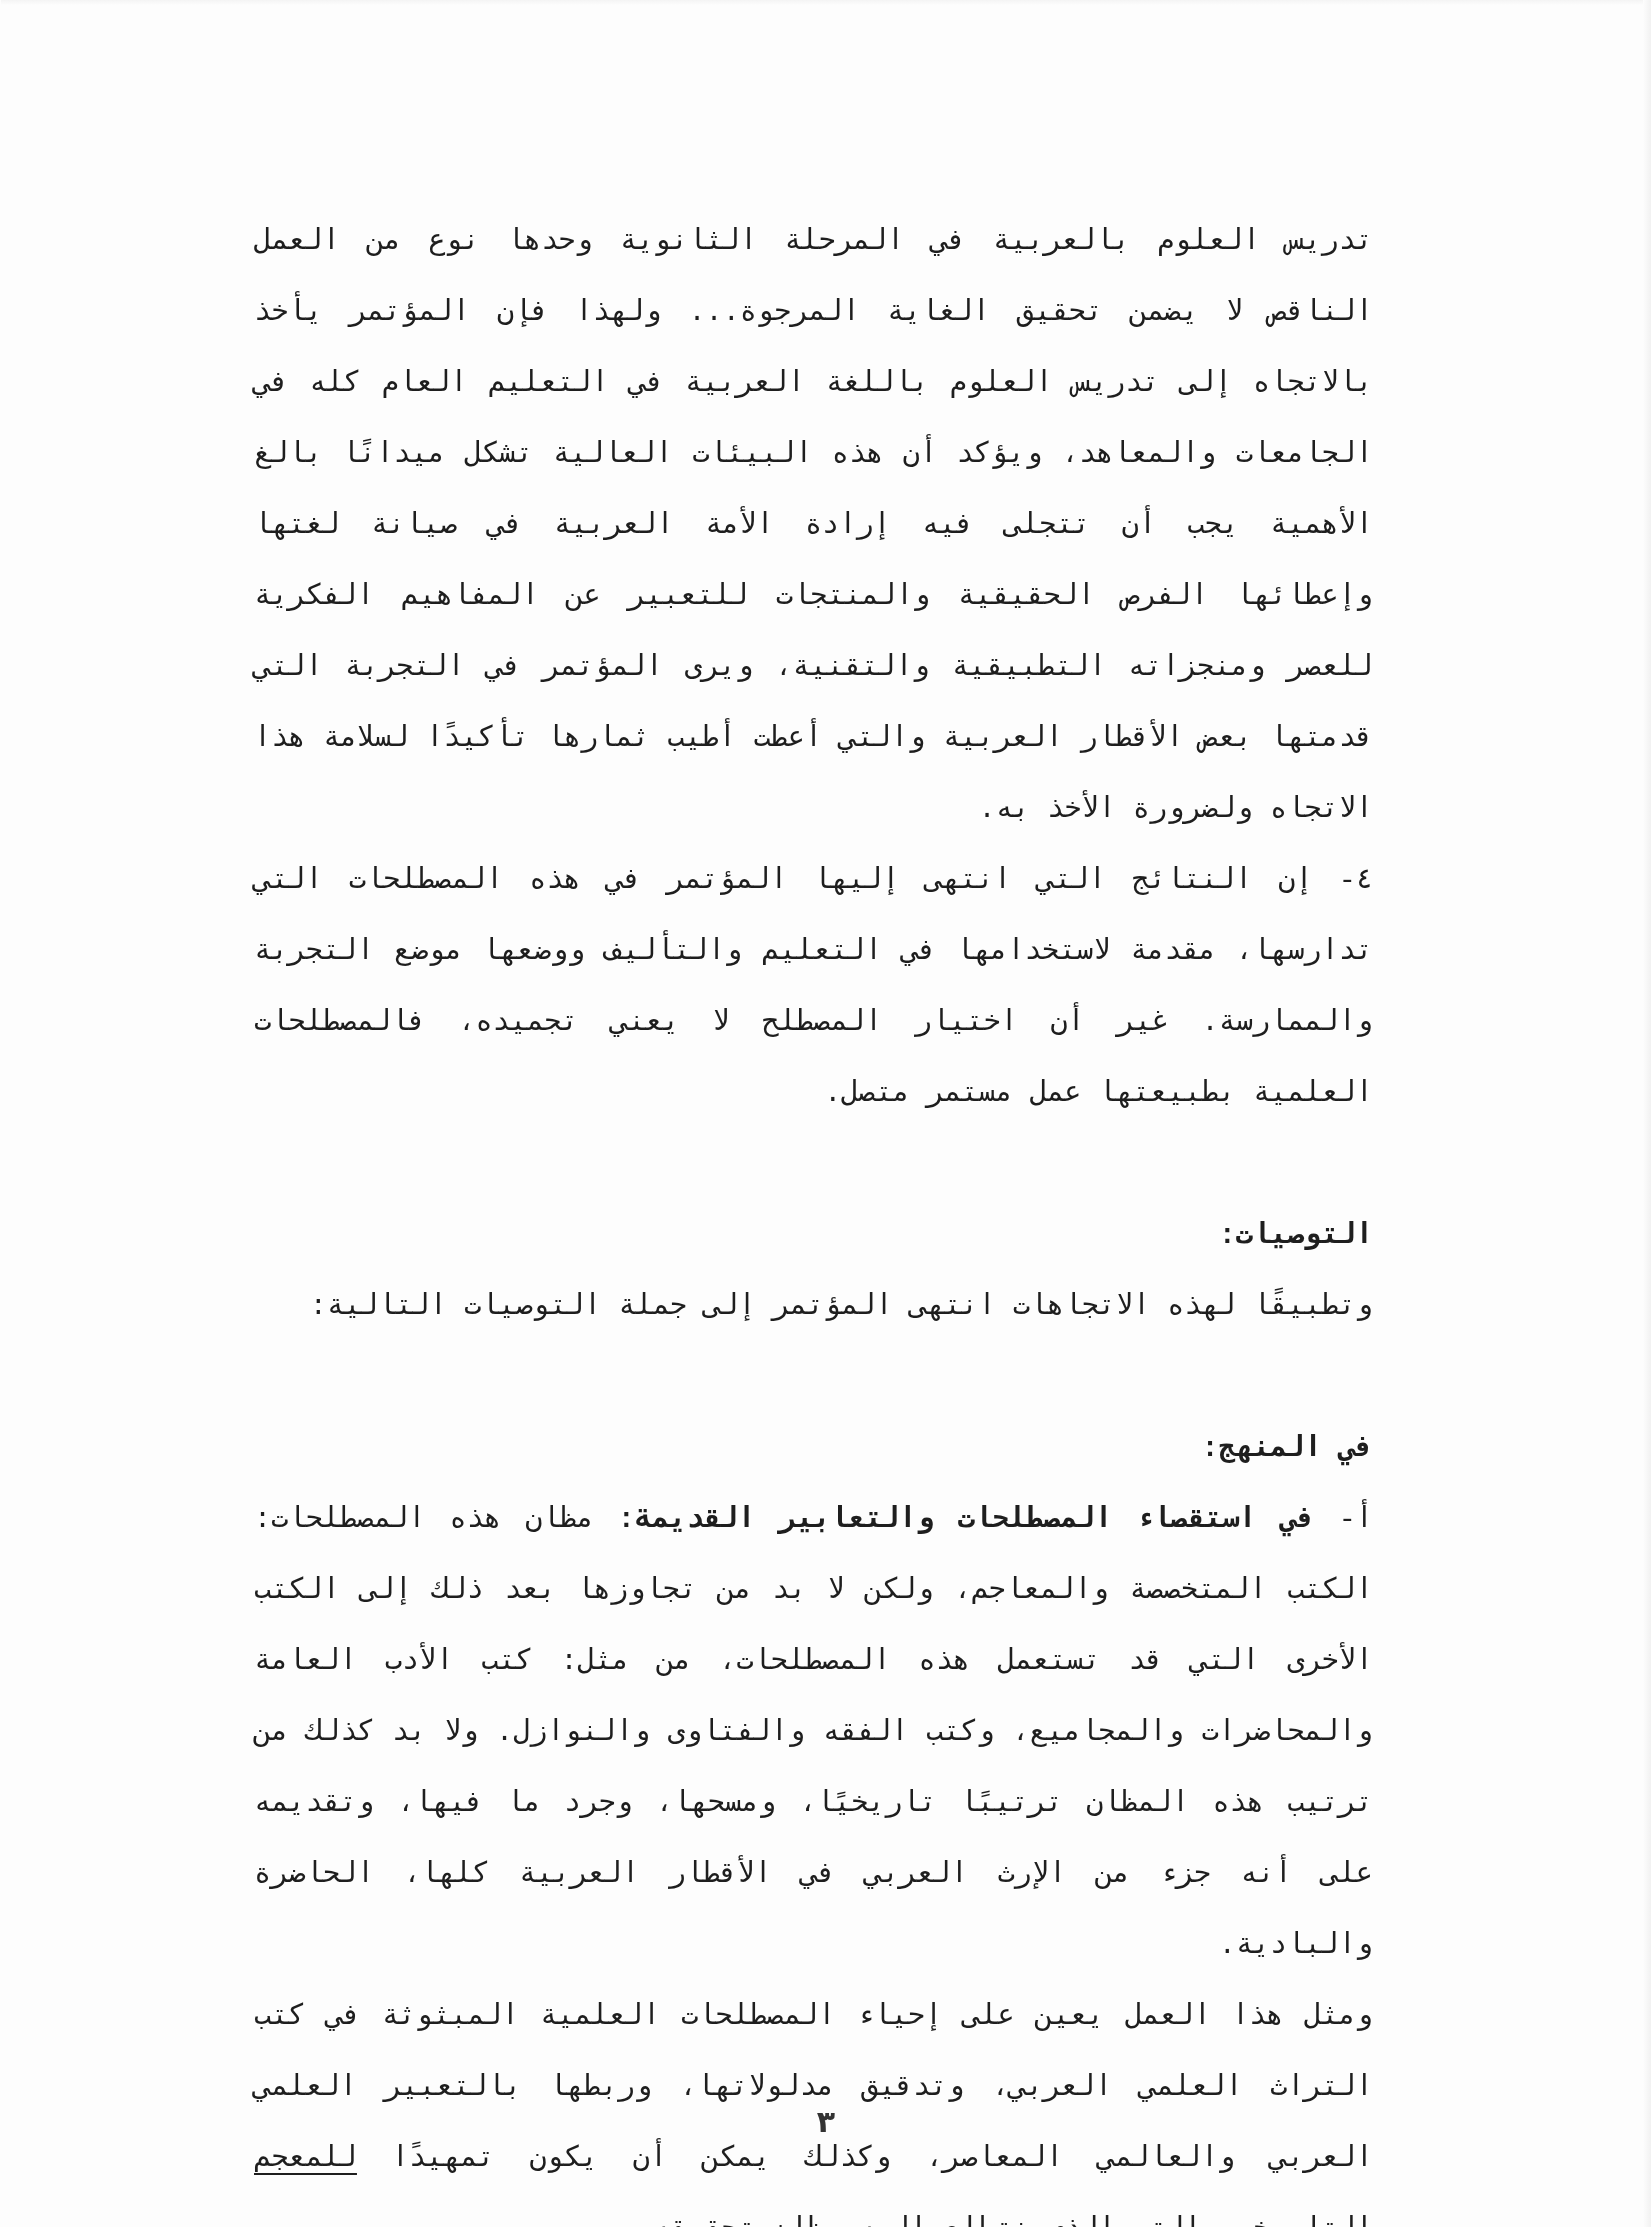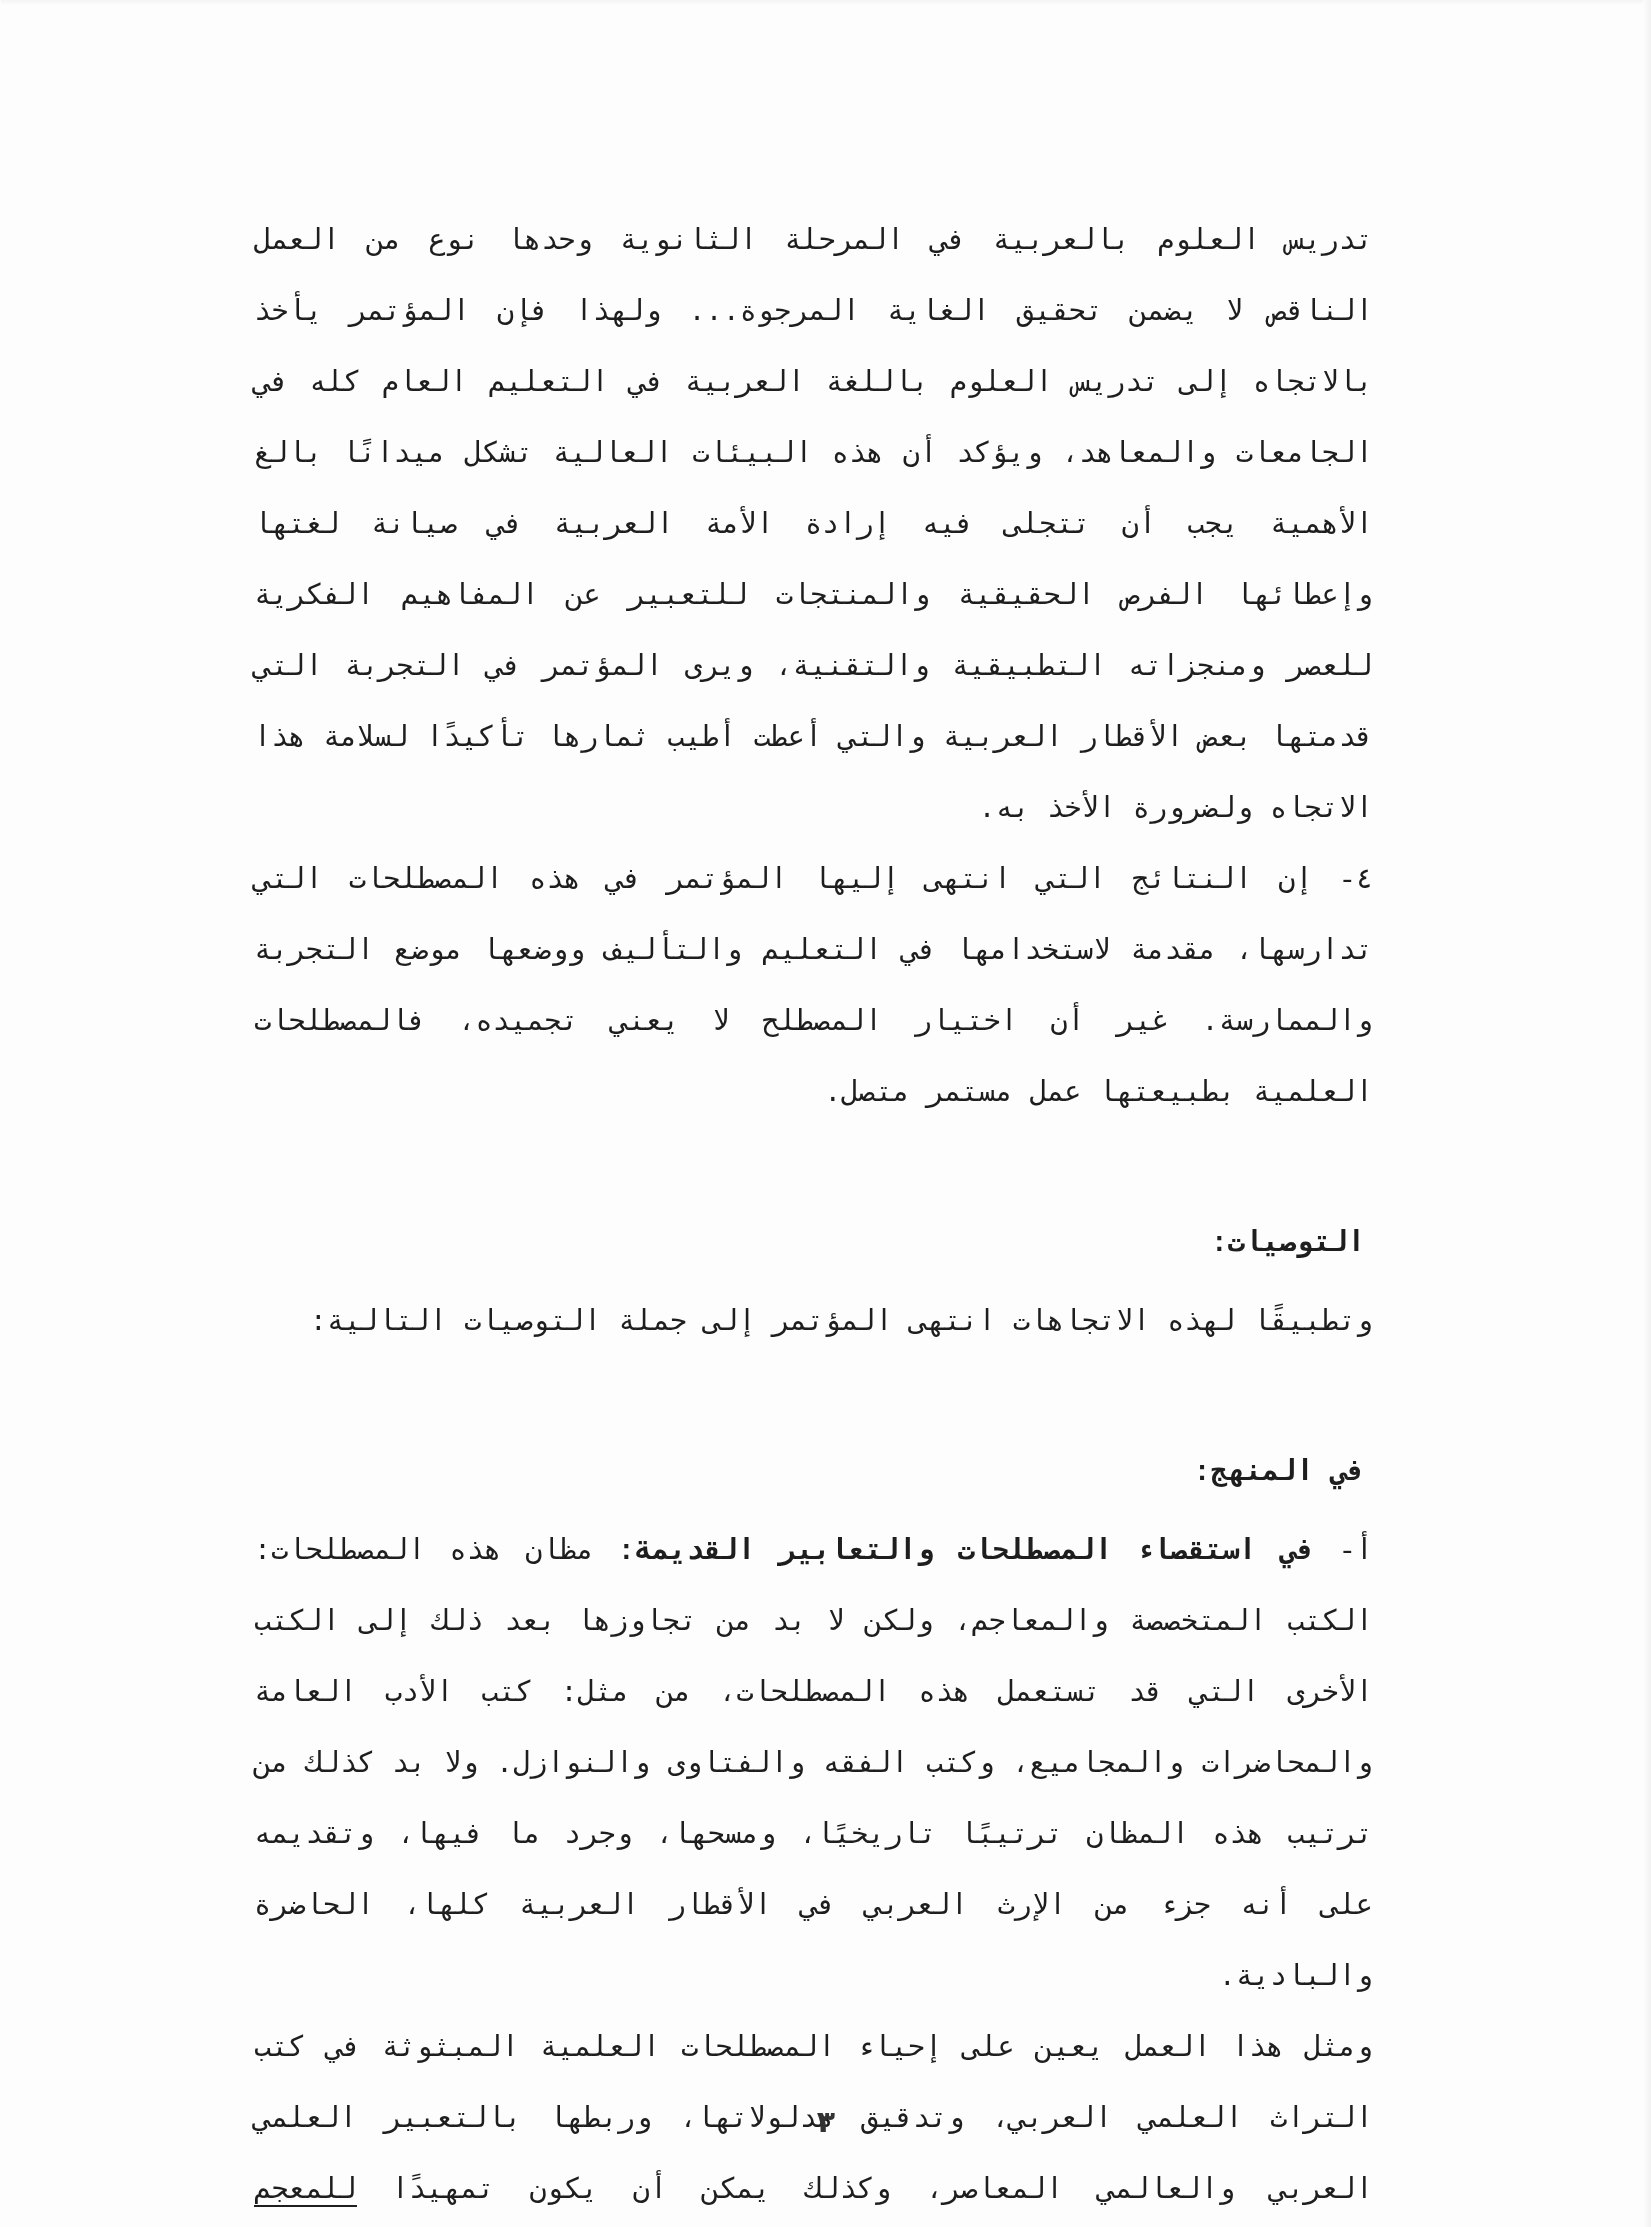--- a/index.html
+++ b/index.html
@@ -44,21 +44,21 @@
       text-align-last: right;
       font-size: 28.5px;
       line-height: 71px;
       font-family: Liberation Mono, monospace;
     }
     .para {
       margin: 0;
       text-align: justify;
     }
     .heading {
-      margin: 8px;
+      margin: 0;
       font-weight: bold;
       font-size: 28.5px;
       line-height: 71px;
     }
     .gap-1 { height: 71px; }
     .bold { font-weight: bold; }
     .underline { text-decoration: underline; text-decoration-thickness: 1.9px; text-underline-offset: 6.5px; }
     .page-number {
       position: absolute;
       top: 2104px;

